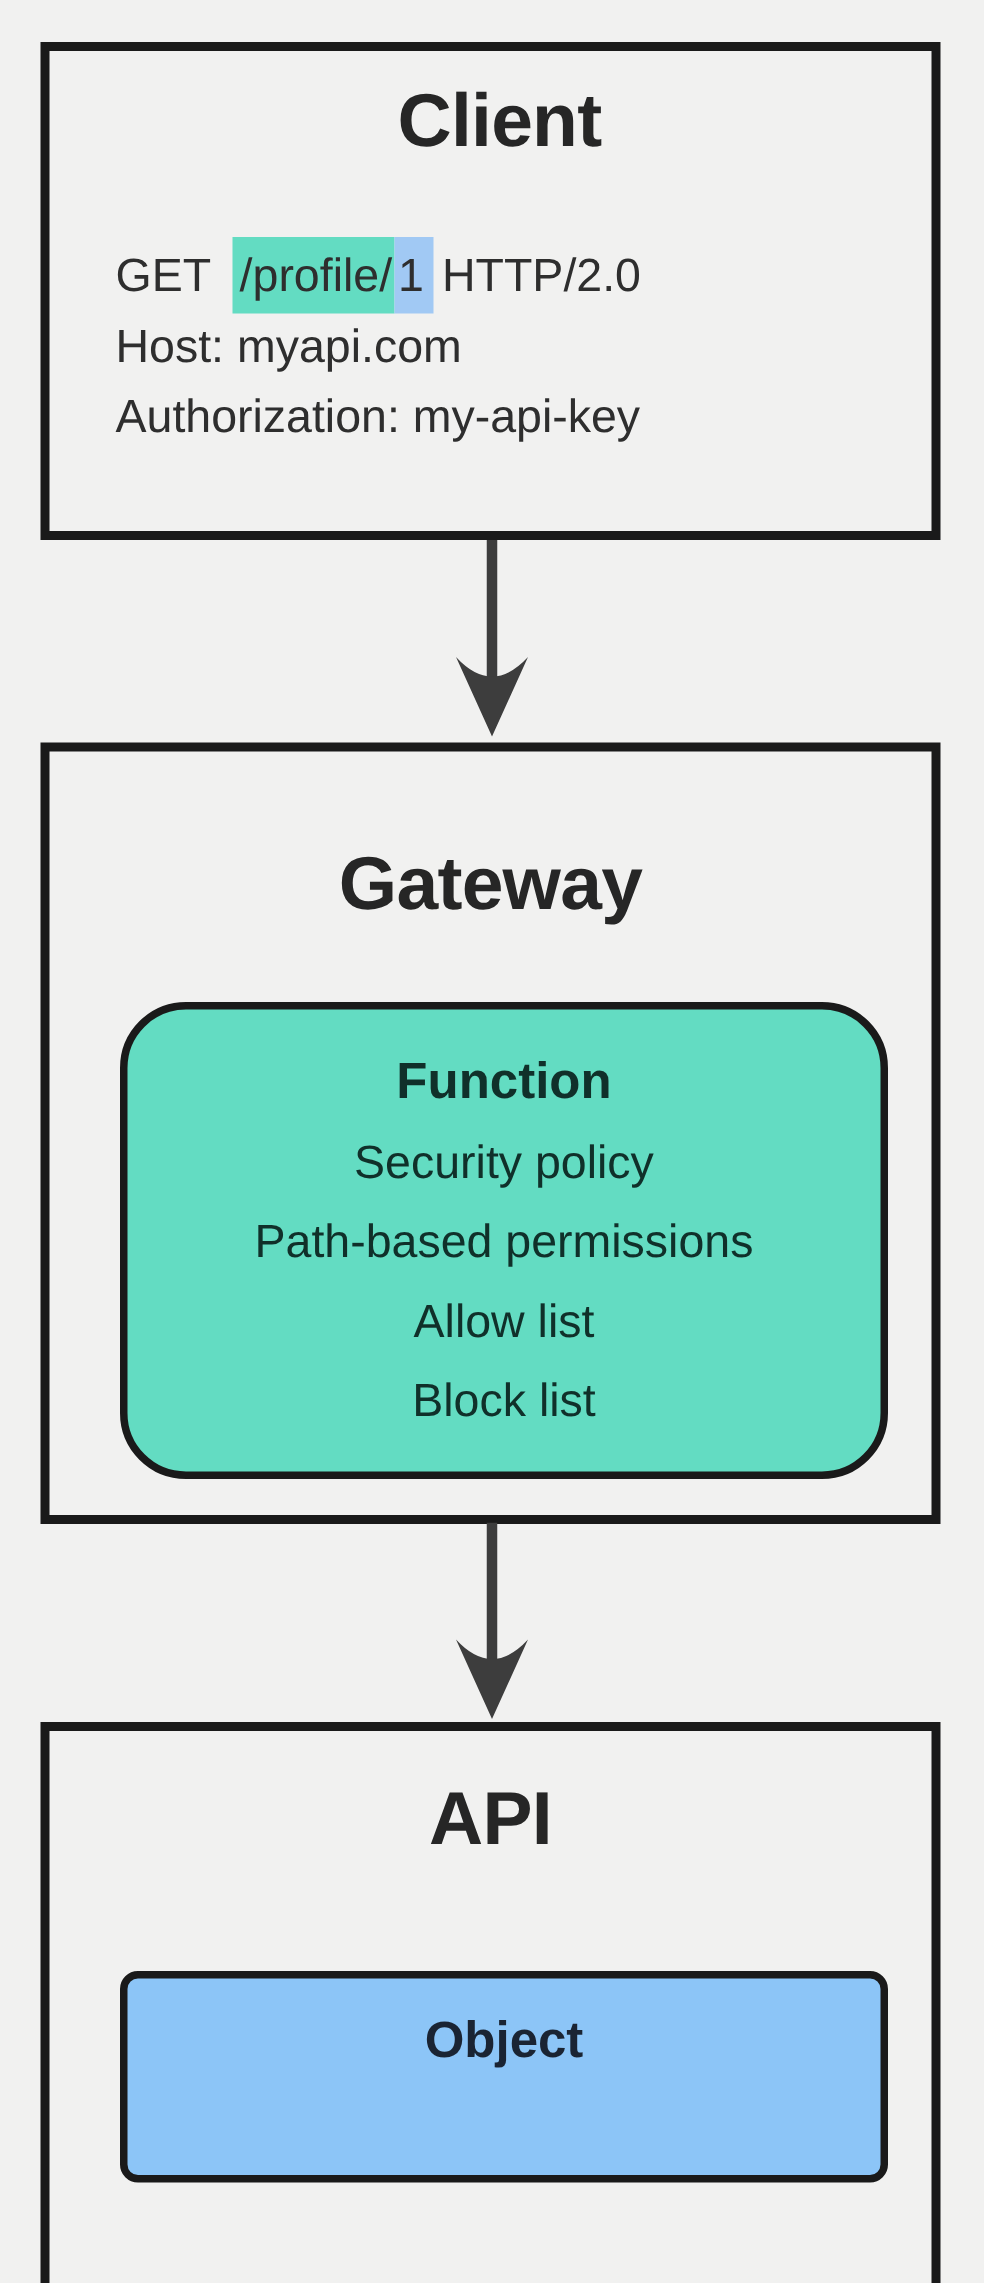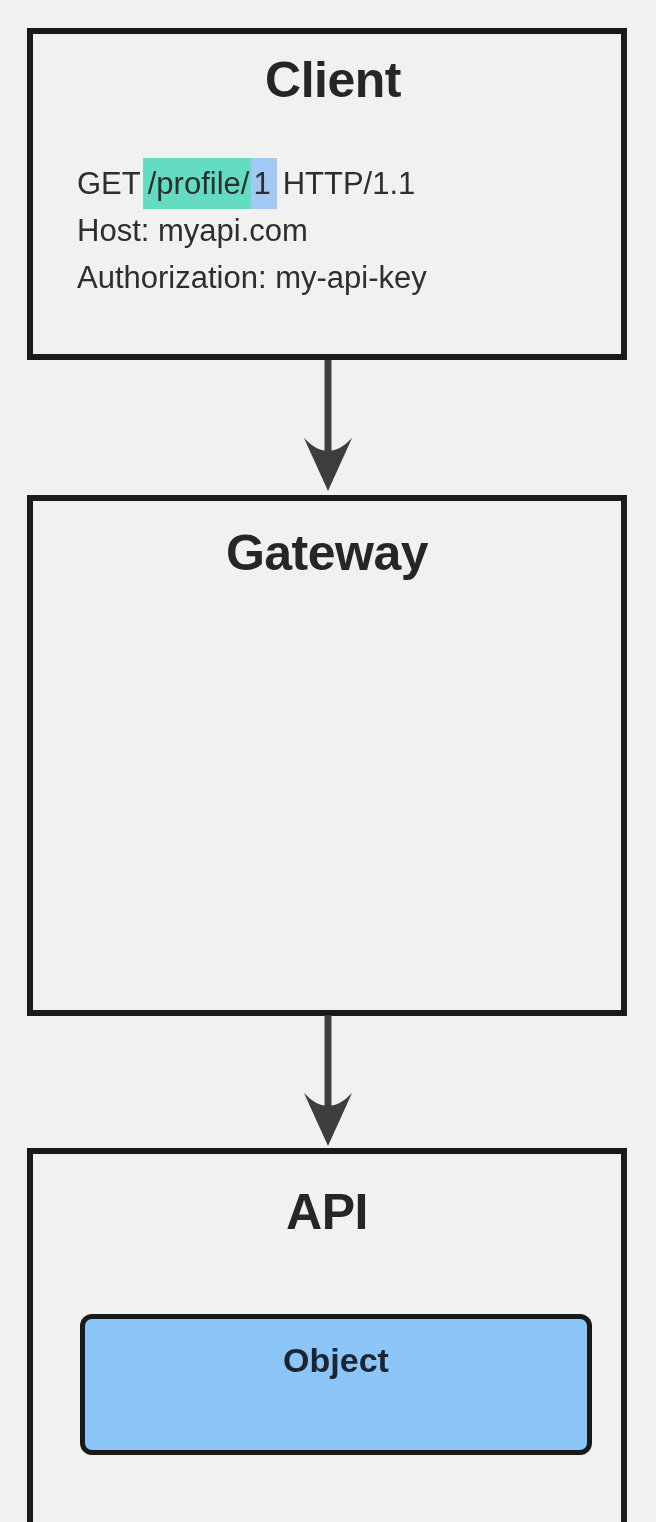--- a/index.html
+++ b/index.html
@@ -27,36 +27,36 @@
 
   .box-title {
     text-align: center;
     font-size: 50px;
     font-weight: 700;
     color: var(--title-text, #262626);
     letter-spacing: -0.5px;
     line-height: 1.15;
   }
   .box-client  .box-title { margin-top: 18px; padding-left: 12px; }
-  .box-gateway .box-title { margin-top: 24px; }
+  .box-gateway .box-title { margin-top: 60px; }
   .box-api     .box-title { margin-top: 30px; }
 
   .request {
     position: absolute;
     left: 44px;
     top: 126px;
     font-size: 31px;
     line-height: 47px;
     color: var(--body-text, #2e2e2e);
     white-space: nowrap;
   }
   .hl-path {
     background: var(--path-highlight, #63dcc2);
     padding: 8px 2px 8px 5px;
-    margin-left: 2px;
+    margin-left: 14px;
     text-align: right;
   }
   .hl-id {
     background: var(--id-highlight, #a1c9f4);
     padding: 8px 6px 8px 2px;
     margin-right: 6px;
   }
 
   .arrow {
     position: absolute;
@@ -106,33 +106,40 @@
   .pill-object .pill-item  { line-height: 52px; }
 </style>
 </head>
 <body>
 
 <div class="canvas">
 
   <section class="outer-box box-client">
     <div class="box-title">Client</div>
     <div class="request">
-      <div><span>GET</span><span class="hl-path">/profile/</span><span class="hl-id">1</span><span>HTTP/1.1</span></div>
+      <div><span>GET</span><span class="hl-path">/profile/</span><span class="hl-id">1</span><span>HTTP/2.0</span></div>
       <div>Host: myapi.com</div>
       <div>Authorization: my-api-key</div>
     </div>
   </section>
 
   <svg class="arrow arrow-1" viewBox="0 0 56 133">
     <line x1="28" y1="0" x2="28" y2="96"></line>
     <path d="M28,131 L4,78 Q16,91 28,91 Q40,91 52,78 Z"></path>
   </svg>
 
   <section class="outer-box box-gateway">
     <div class="box-title">Gateway</div>
+    <div class="pill pill-function">
+      <div class="pill-title">Function</div>
+      <div class="pill-item">Security policy</div>
+      <div class="pill-item">Path-based permissions</div>
+      <div class="pill-item">Allow list</div>
+      <div class="pill-item">Block list</div>
+    </div>
   </section>
 
   <svg class="arrow arrow-2" viewBox="0 0 56 133">
     <line x1="28" y1="0" x2="28" y2="96"></line>
     <path d="M28,131 L4,78 Q16,91 28,91 Q40,91 52,78 Z"></path>
   </svg>
 
   <section class="outer-box box-api">
     <div class="box-title">API</div>
     <div class="pill pill-object">

